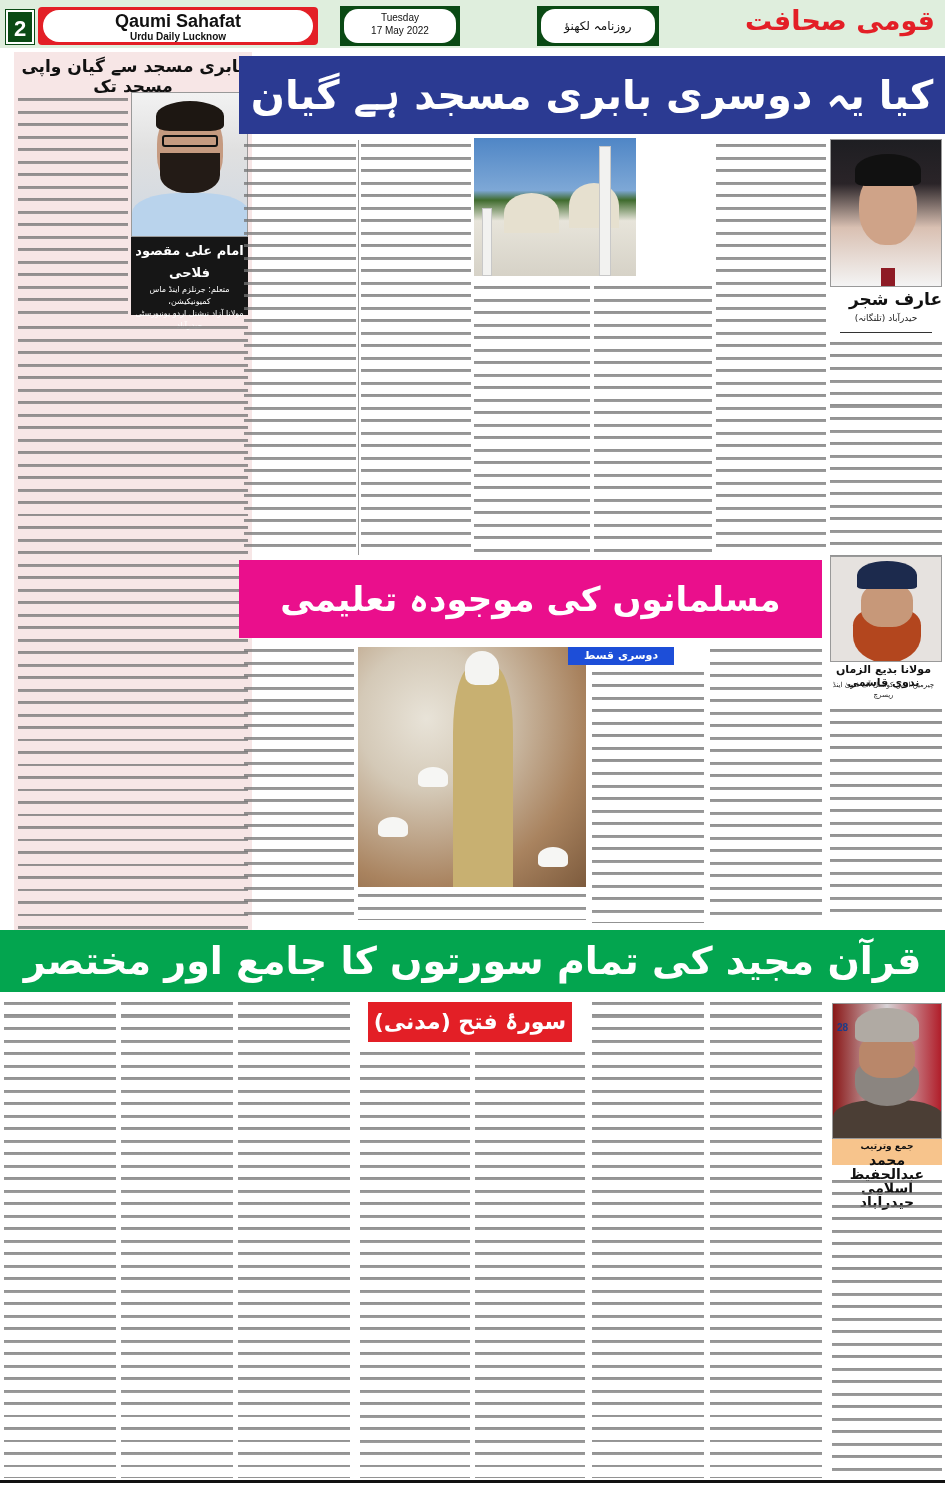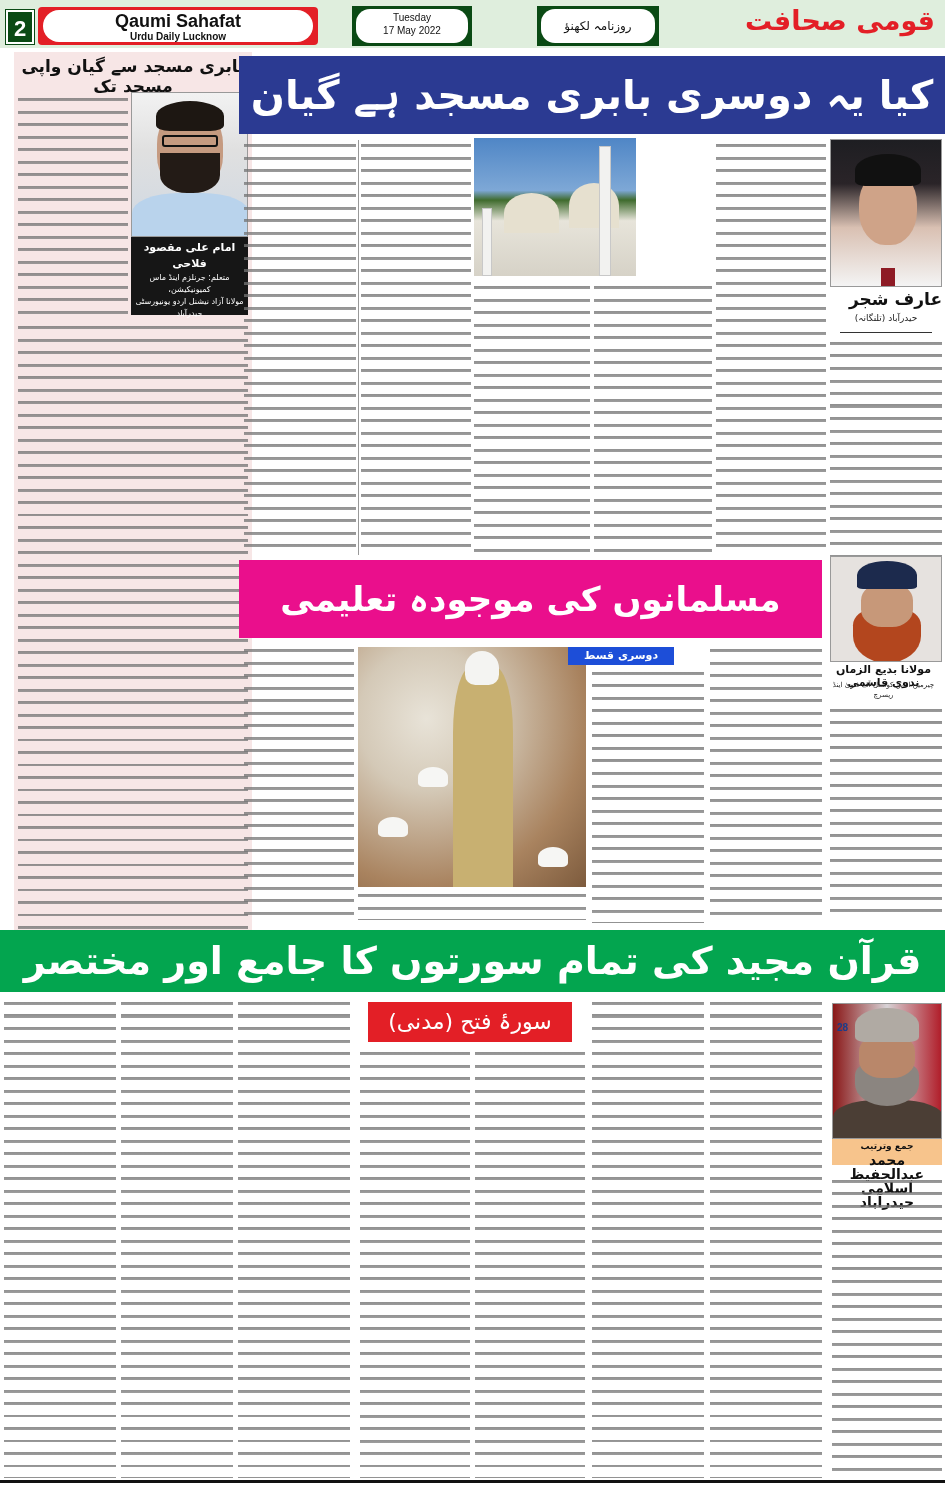--- a/index.html
+++ b/index.html
@@ -6,40 +6,40 @@
   html, body { width: 945px; height: 1490px; background: #fff; overflow: hidden; }
   body { font-family: "DejaVu Sans", sans-serif; position: relative; }
 
   
   .masthead { position: absolute; left: 0; top: 0; width: 945px; height: 48px; background: #dfeedd; }
   .page-num { position: absolute; left: 6px; top: 10px; width: 28px; height: 34px; background: #0a4a14; color: #fff; font-weight: bold; font-size: 22px; text-align: center; line-height: 34px; border: 2px solid #fff; outline: 1px solid #0a4a14; font-family: "Liberation Sans", sans-serif; }
   .title-box { position: absolute; left: 38px; top: 7px; width: 280px; height: 38px; background: #e31f26; border-radius: 4px; padding-left: 48px; }
   .title-inner { position: absolute; left: 5px; top: 3px; right: 5px; bottom: 3px; background: #fff; border-radius: 16px; text-align: center; font-family: "Liberation Sans", sans-serif; }
   .title-main { font-size: 18px; font-weight: bold; color: #111; line-height: 20px; display: block; margin-top: 1px; }
   .title-sub { font-size: 10px; font-weight: bold; color: #111; line-height: 11px; display: block; }
-  .date-box { position: absolute; left: 340px; top: 6px; width: 120px; height: 40px; background: #0a4a14; margin-left: 12px; }
+  .date-box { position: absolute; left: 340px; top: 6px; width: 120px; height: 40px; background: #0a4a14; }
   .date-inner { position: absolute; left: 4px; top: 3px; right: 4px; bottom: 3px; background: #fff; border-radius: 14px; text-align: center; font-family: "Liberation Sans", sans-serif; font-size: 10px; color: #111; line-height: 13px; padding-top: 2px; }
   .roz-box { position: absolute; left: 537px; top: 6px; width: 122px; height: 40px; background: #0a4a14; }
   .roz-inner { position: absolute; left: 4px; top: 3px; right: 4px; bottom: 3px; background: #fff; border-radius: 14px; text-align: center; font-family: "DejaVu Sans", sans-serif; font-size: 12px; color: #111; line-height: 34px; direction: rtl; }
   .urdu-logo { position: absolute; right: 10px; top: 5px; font-size: 27px; font-weight: bold; color: #e31f26; direction: rtl; font-family: "DejaVu Sans", sans-serif; }
   .lines { position: absolute; overflow: hidden;
     background-image: repeating-linear-gradient(to bottom, transparent 0px, transparent 4px, #6b6b6b 4px, #7a7a7a 7px, transparent 7px, transparent 12.5px);
     opacity: .75; }
 
   
   .left-col { position: absolute; left: 14px; top: 52px; width: 238px; height: 930px; background: #f7e6e6; }
   .left-head { position: absolute; left: 4px; top: 4px; width: 230px; height: 34px; text-align: center; direction: rtl; font-size: 17px; font-weight: bold; color: #111; }
   .left-photo { position: absolute; left: 117px; top: 40px; width: 117px; height: 145px; background: linear-gradient(180deg,#f2f2f2 0%,#e0e0e0 40%,#cfd8e2 100%); border: 1px solid #999; overflow: hidden; }
   .person-face { position: absolute; left: 25px; top: 14px; width: 66px; height: 82px; background: #c59a80; border-radius: 45% 45% 40% 40%; }
   .person-hair { position: absolute; left: 24px; top: 8px; width: 68px; height: 30px; background: #1d1712; border-radius: 50% 50% 20% 20%; }
   .person-beard { position: absolute; left: 28px; top: 60px; width: 60px; height: 40px; background: #231b16; border-radius: 0 0 45% 45%; }
   .person-glasses { position: absolute; left: 30px; top: 42px; width: 56px; height: 12px; border: 2px solid #111; border-radius: 3px; }
   .person-shirt { position: absolute; left: 0; top: 100px; width: 117px; height: 50px; background: #b9d3ec; border-radius: 40% 40% 0 0; }
   .left-caption { position: absolute; left: 117px; top: 185px; width: 117px; height: 78px; background: #161616; color: #fff; direction: rtl; text-align: center; padding-top: 3px; }
-  .cap-name { font-size: 11px; font-weight: bold; display: block; line-height: 16px; }
+  .cap-name { font-size: 13px; font-weight: bold; display: block; line-height: 22px; }
   .cap-role { font-size: 8px; display: block; line-height: 12px; }
 
   
   .h1-banner { position: absolute; left: 239px; top: 56px; width: 706px; height: 78px; background: #2b3a92; color: #fff; direction: rtl; text-align: center; font-size: 40px; font-weight: bold; line-height: 78px; }
   .arif-photo { position: absolute; left: 830px; top: 139px; width: 112px; height: 148px; background: linear-gradient(180deg,#1e1e22 0%,#2a2428 30%,#d9c0b2 60%,#f4f4f4 100%); border: 1px solid #999; overflow: hidden; }
   .arif-face { position: absolute; left: 28px; top: 30px; width: 58px; height: 75px; background: #cfa388; border-radius: 45%; }
   .arif-hair { position: absolute; left: 24px; top: 14px; width: 66px; height: 32px; background: #111; border-radius: 50% 50% 15% 15%; }
   .arif-tie { position: absolute; left: 50px; top: 128px; width: 14px; height: 20px; background: #8e1b25; }
   .arif-name { position: absolute; left: 830px; top: 289px; width: 112px; text-align: right; direction: rtl; font-size: 17px; font-weight: bold; color: #111; }
   .arif-loc { position: absolute; left: 830px; top: 313px; width: 112px; text-align: center; direction: rtl; font-size: 9px; color: #222; }
@@ -58,21 +58,21 @@
   .qasmi-name { position: absolute; left: 822px; top: 663px; width: 123px; text-align: center; direction: rtl; font-size: 11px; font-weight: bold; color: #111; }
   .qasmi-role { position: absolute; left: 822px; top: 680px; width: 123px; text-align: center; direction: rtl; font-size: 7px; color: #222; line-height: 10px; }
   .episode-tag { position: absolute; left: 568px; top: 647px; width: 106px; height: 18px; background: #1d4ed8; color: #fff; direction: rtl; text-align: center; font-size: 11px; font-weight: bold; line-height: 18px; }
   .crowd-photo { position: absolute; left: 358px; top: 647px; width: 228px; height: 240px; background: radial-gradient(ellipse at 30% 30%, #e8e3d8 0%, #d4c9b7 30%, #a9835f 70%, #7d5b3d 100%); overflow: hidden; }
   .cp-man { position: absolute; left: 95px; top: 20px; width: 60px; height: 220px; background: #c8b071; border-radius: 30% 30% 0 0; }
   .cp-head { position: absolute; left: 107px; top: 4px; width: 34px; height: 34px; background: #f4f4f2; border-radius: 50% 50% 30% 30%; }
   .cp-cap { position: absolute; background: #f6f6f4; border-radius: 50% 50% 20% 20%; width: 30px; height: 20px; }
 
   
   .h3-banner { position: absolute; left: 0; top: 930px; width: 945px; height: 62px; background: #03a54f; color: #fff; direction: rtl; text-align: center; font-size: 38px; font-weight: bold; line-height: 62px; }
-  .surah-box { position: absolute; left: 368px; top: 1002px; width: 204px; height: 40px; background: #e31f26; color: #fff; direction: rtl; text-align: center; font-size: 22px; font-weight: normal; line-height: 40px; }
+  .surah-box { position: absolute; left: 368px; top: 1002px; width: 204px; height: 40px; background: #e31f26; color: #fff; direction: rtl; text-align: center; font-size: 22px; font-weight: bold; line-height: 40px; }
   .hafeez-photo { position: absolute; left: 832px; top: 1003px; width: 110px; height: 136px; background: linear-gradient(90deg,#8a1818 0%,#d7d3d6 50%,#b11e2a 100%); border: 1px solid #999; overflow: hidden; }
   .h-cap { position: absolute; left: 22px; top: 4px; width: 64px; height: 34px; background: #b0aaa3; border-radius: 50% 50% 15% 15%; }
   .h-face { position: absolute; left: 26px; top: 30px; width: 56px; height: 44px; background: #b9876a; border-radius: 40%; }
   .h-beard { position: absolute; left: 22px; top: 58px; width: 64px; height: 44px; background: #8b8580; border-radius: 30% 30% 50% 50%; }
   .h-coat { position: absolute; left: 0; top: 96px; width: 110px; height: 42px; background: #4b3e35; border-radius: 40% 40% 0 0; }
   .h-num { position: absolute; left: 4px; top: 18px; font-size: 10px; font-weight: bold; color: #1a3c8a; font-family: "Liberation Sans", sans-serif; }
   .hafeez-caption { position: absolute; left: 832px; top: 1139px; width: 110px; height: 26px; background: #f7c48c; direction: rtl; text-align: center; }
   .hc-1 { display: block; font-size: 9px; font-weight: bold; color: #111; line-height: 14px; }
   .hc-2 { display: block; font-size: 14px; font-weight: bold; color: #111; line-height: 14px; }
 

